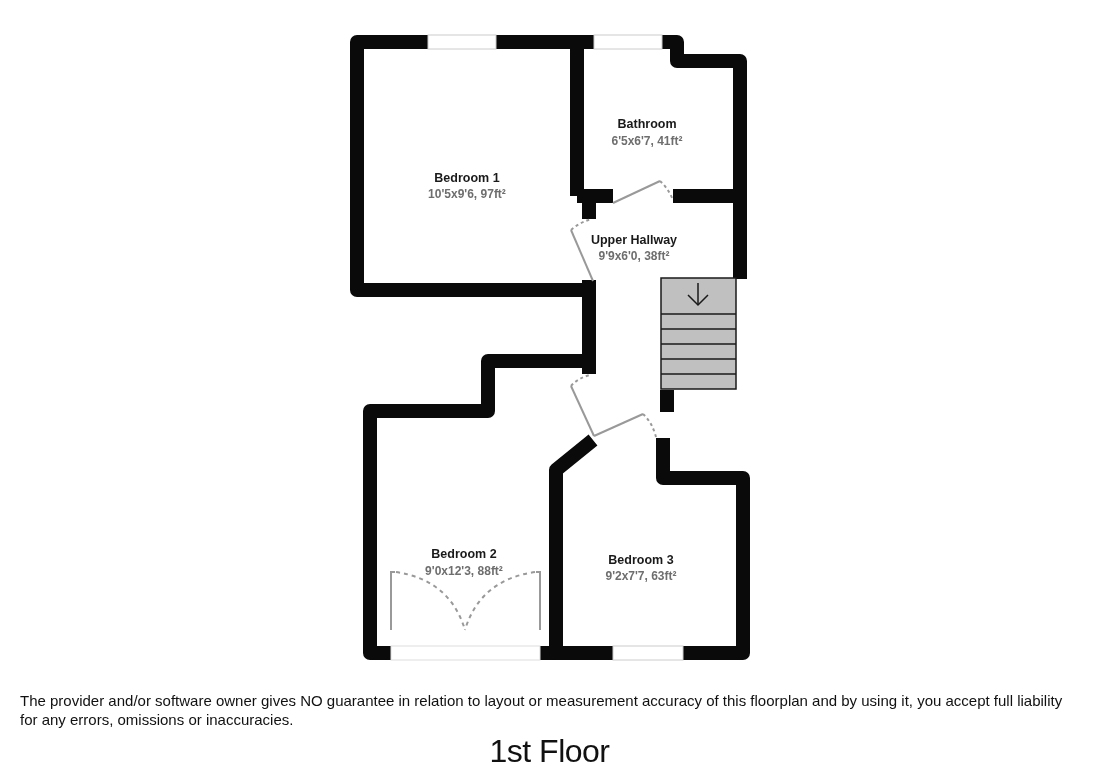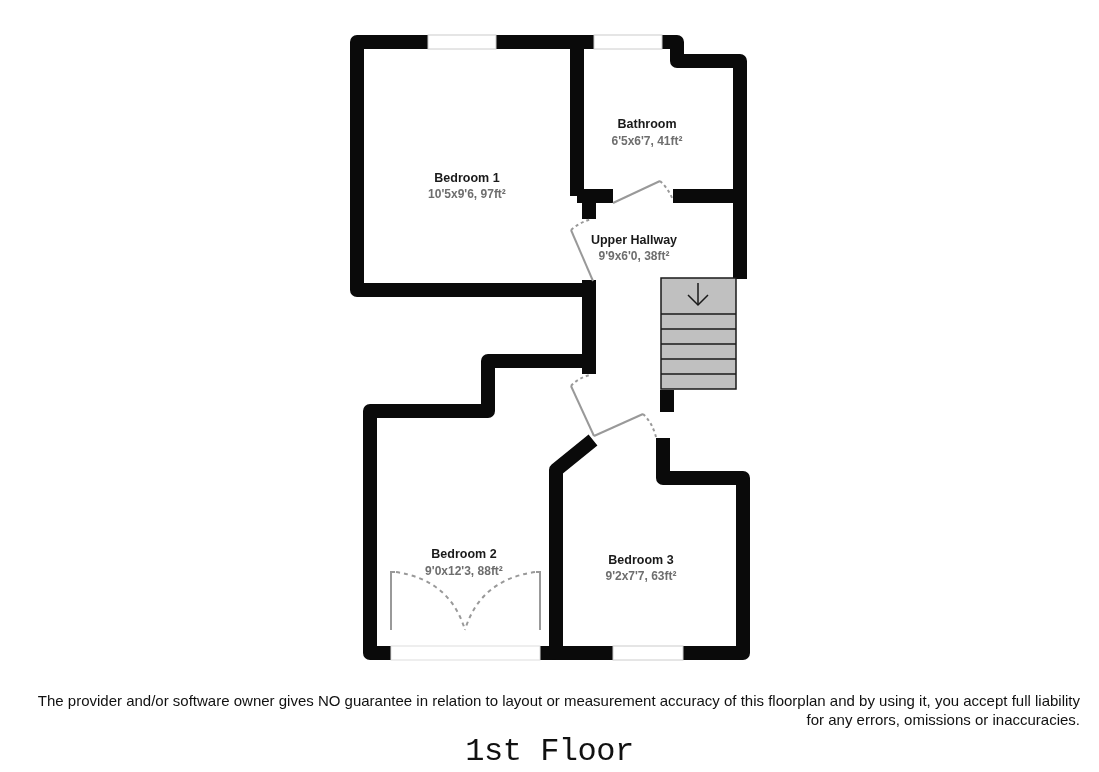--- a/index.html
+++ b/index.html
@@ -1,21 +1,21 @@
 <!DOCTYPE html>
 <html><head>
 <meta charset="utf-8">
 <style>
   html, body { margin:0; padding:0; background:#ffffff; }
   body { width:1099px; height:772px; position:relative; overflow:hidden; font-family:"Liberation Sans", sans-serif; }
   #plan { position:absolute; left:0; top:0; }
   .room-name { font-family:"Liberation Sans", sans-serif; font-weight:bold; font-size:12.5px; fill:#1a1a1a; }
   .room-dim { font-family:"Liberation Sans", sans-serif; font-weight:bold; font-size:12px; fill:#6e6e6e; }
-  .disclaimer { position:absolute; left:20px; width:1060px; top:691px; text-align:right; font-size:15px; line-height:19px; color:#111; }
-  .floor-title { position:absolute; left:0; width:1099px; top:733px; text-align:center; font-size:32px; color:#111; letter-spacing:-0.5px;font-family:Liberation Mono, monospace; }
+  .disclaimer { position:absolute; left:20px; width:1060px; top:691px; text-align:left; font-size:15px; line-height:19px; color:#111; }
+  .floor-title { position:absolute; left:0; width:1099px; top:733px; text-align:center; font-size:32px; color:#111; letter-spacing:-0.5px; }
 </style>
 </head>
 <body>
 
 <svg id="plan" width="1099" height="690" viewBox="0 0 1099 690">
 
   <g fill="none" stroke="#0a0a0a" stroke-width="14" stroke-linejoin="round" stroke-linecap="butt">
 
     <path d="M590,290 L357,290 L357,42 L577,42"></path>
 

